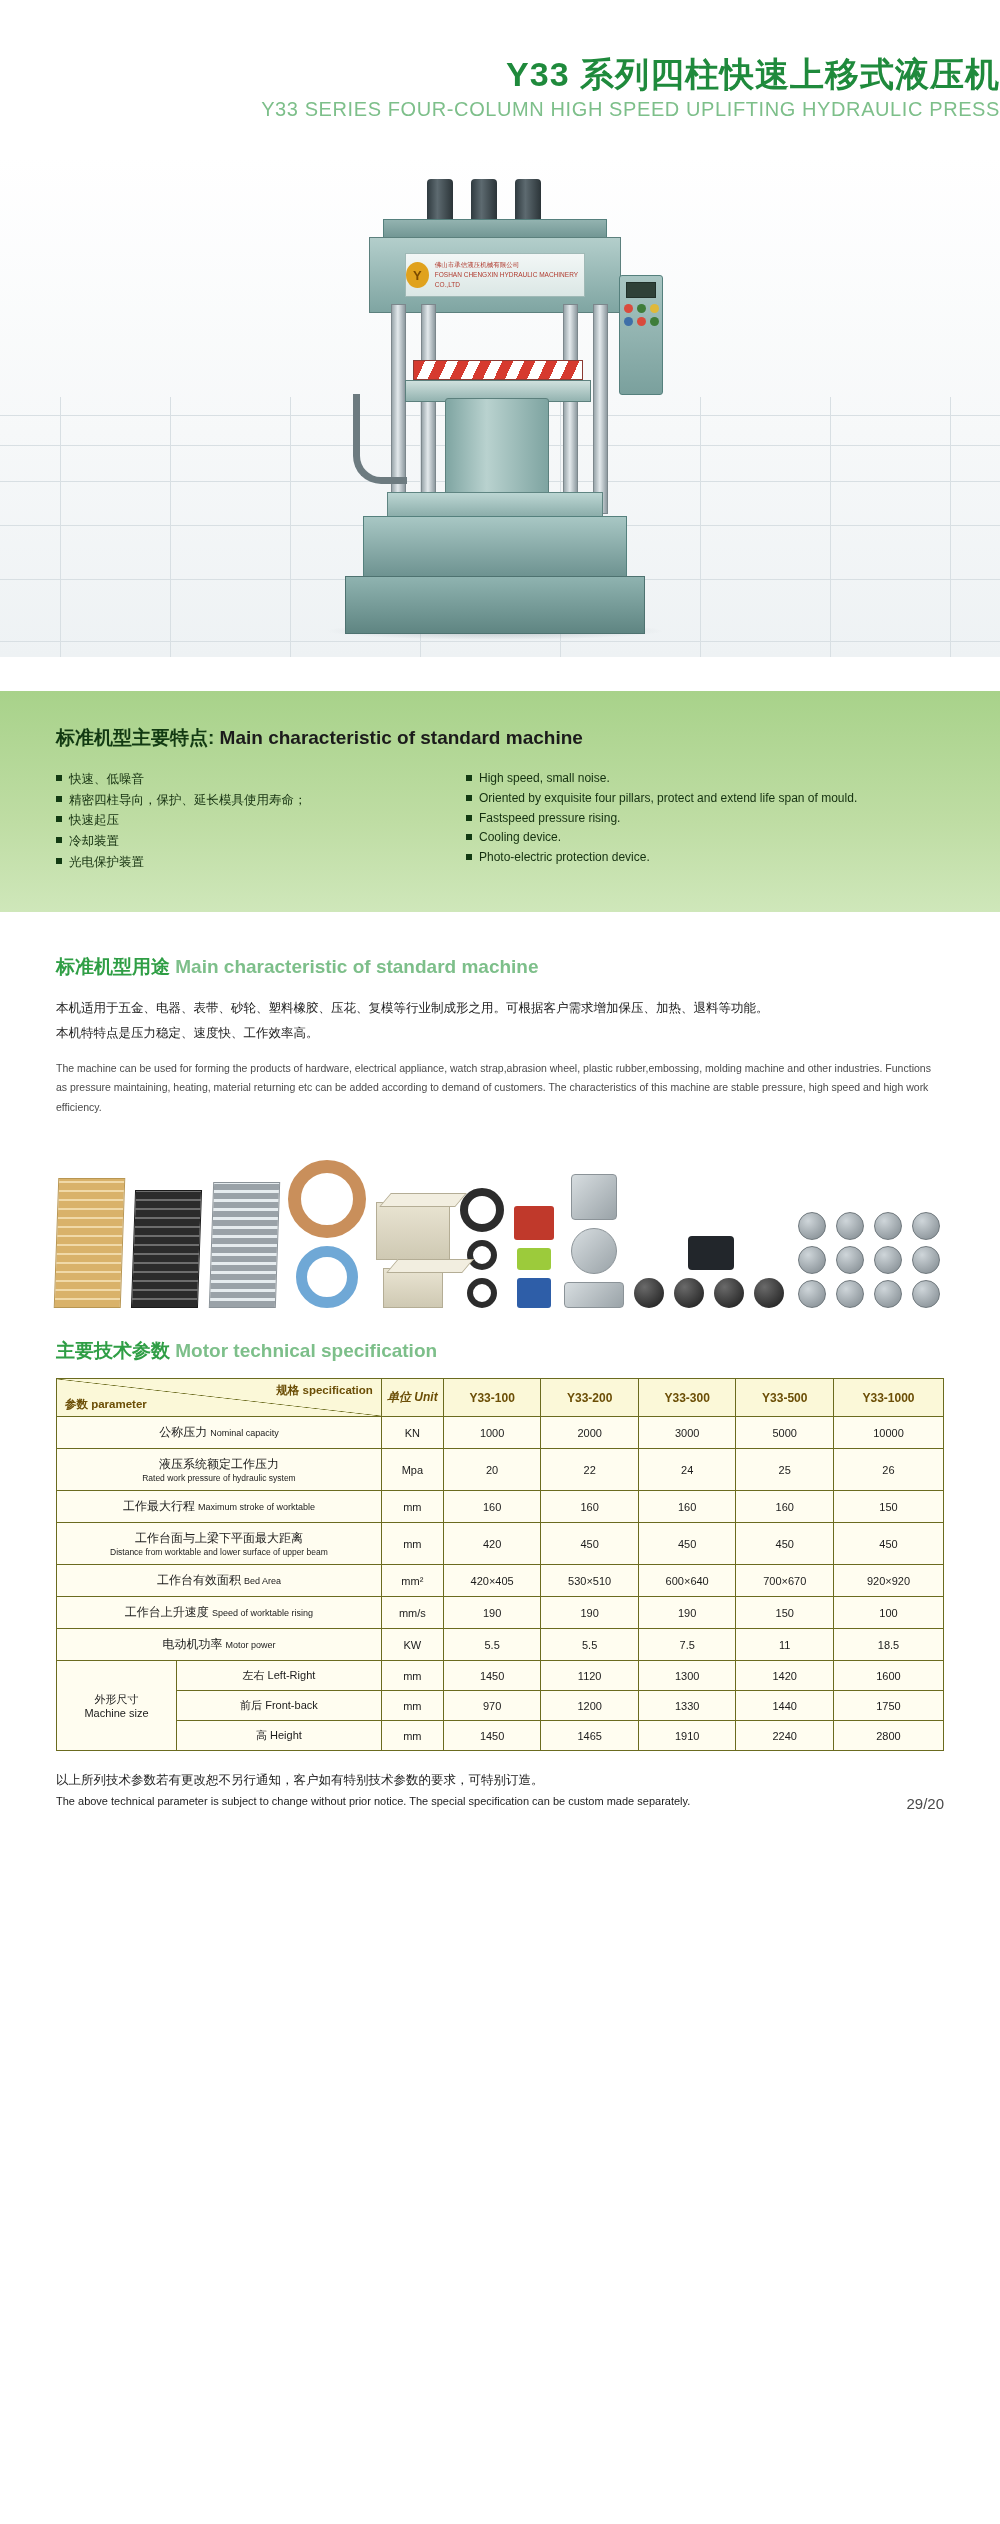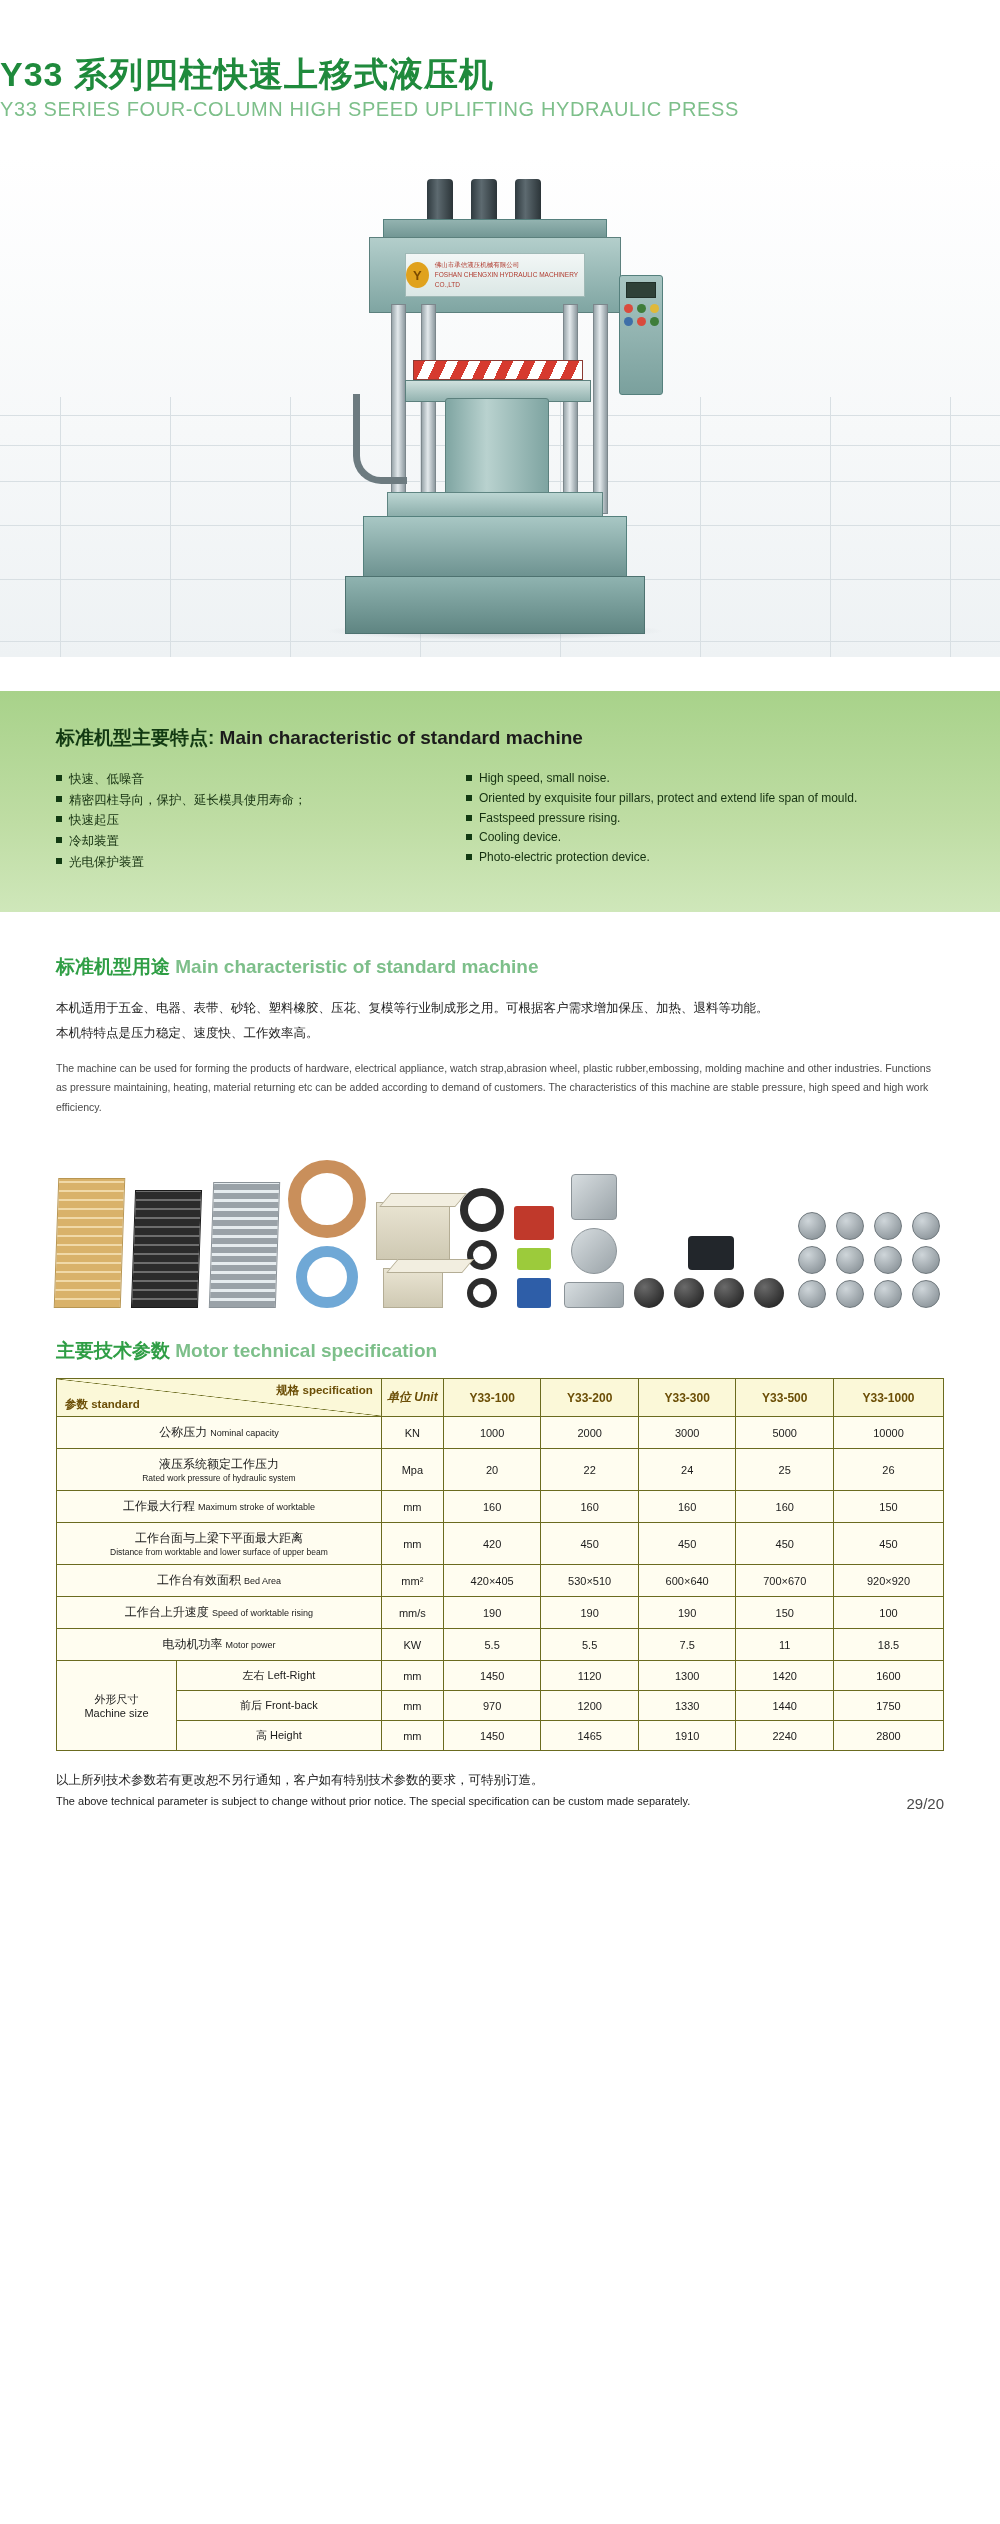--- a/index.html
+++ b/index.html
@@ -10,21 +10,21 @@
     background: #ffffff;
     font-family: "Liberation Sans", sans-serif;
     color: #222;
     position: relative;
     overflow: hidden;
   }
 
   
   .header {
     padding-top: 52px;
-    text-align: left;
+    text-align: right;
   }
   .title-cn {
     font-size: 34px;
     font-weight: bold;
     color: #1f8a3c;
     letter-spacing: 1px;
   }
   .title-en {
     margin-top: 0;
     font-size: 20px;
@@ -445,21 +445,21 @@
   <div class="spec-head">
     <span>主要技术参数</span>
     <span class="en">Motor technical specification</span>
   </div>
   <table class="spec-table">
     <thead>
       <tr>
         <th class="corner-cell" colspan="2">
           <div class="diag"></div>
           <div class="tr">规格 specification</div>
-          <div class="bl">参数 standard</div>
+          <div class="bl">参数 parameter</div>
         </th>
         <th class="unit-cell">单位 Unit</th>
         <th>Y33-100</th>
         <th>Y33-200</th>
         <th>Y33-300</th>
         <th>Y33-500</th>
         <th>Y33-1000</th>
       </tr>
     </thead>
     <tbody>

